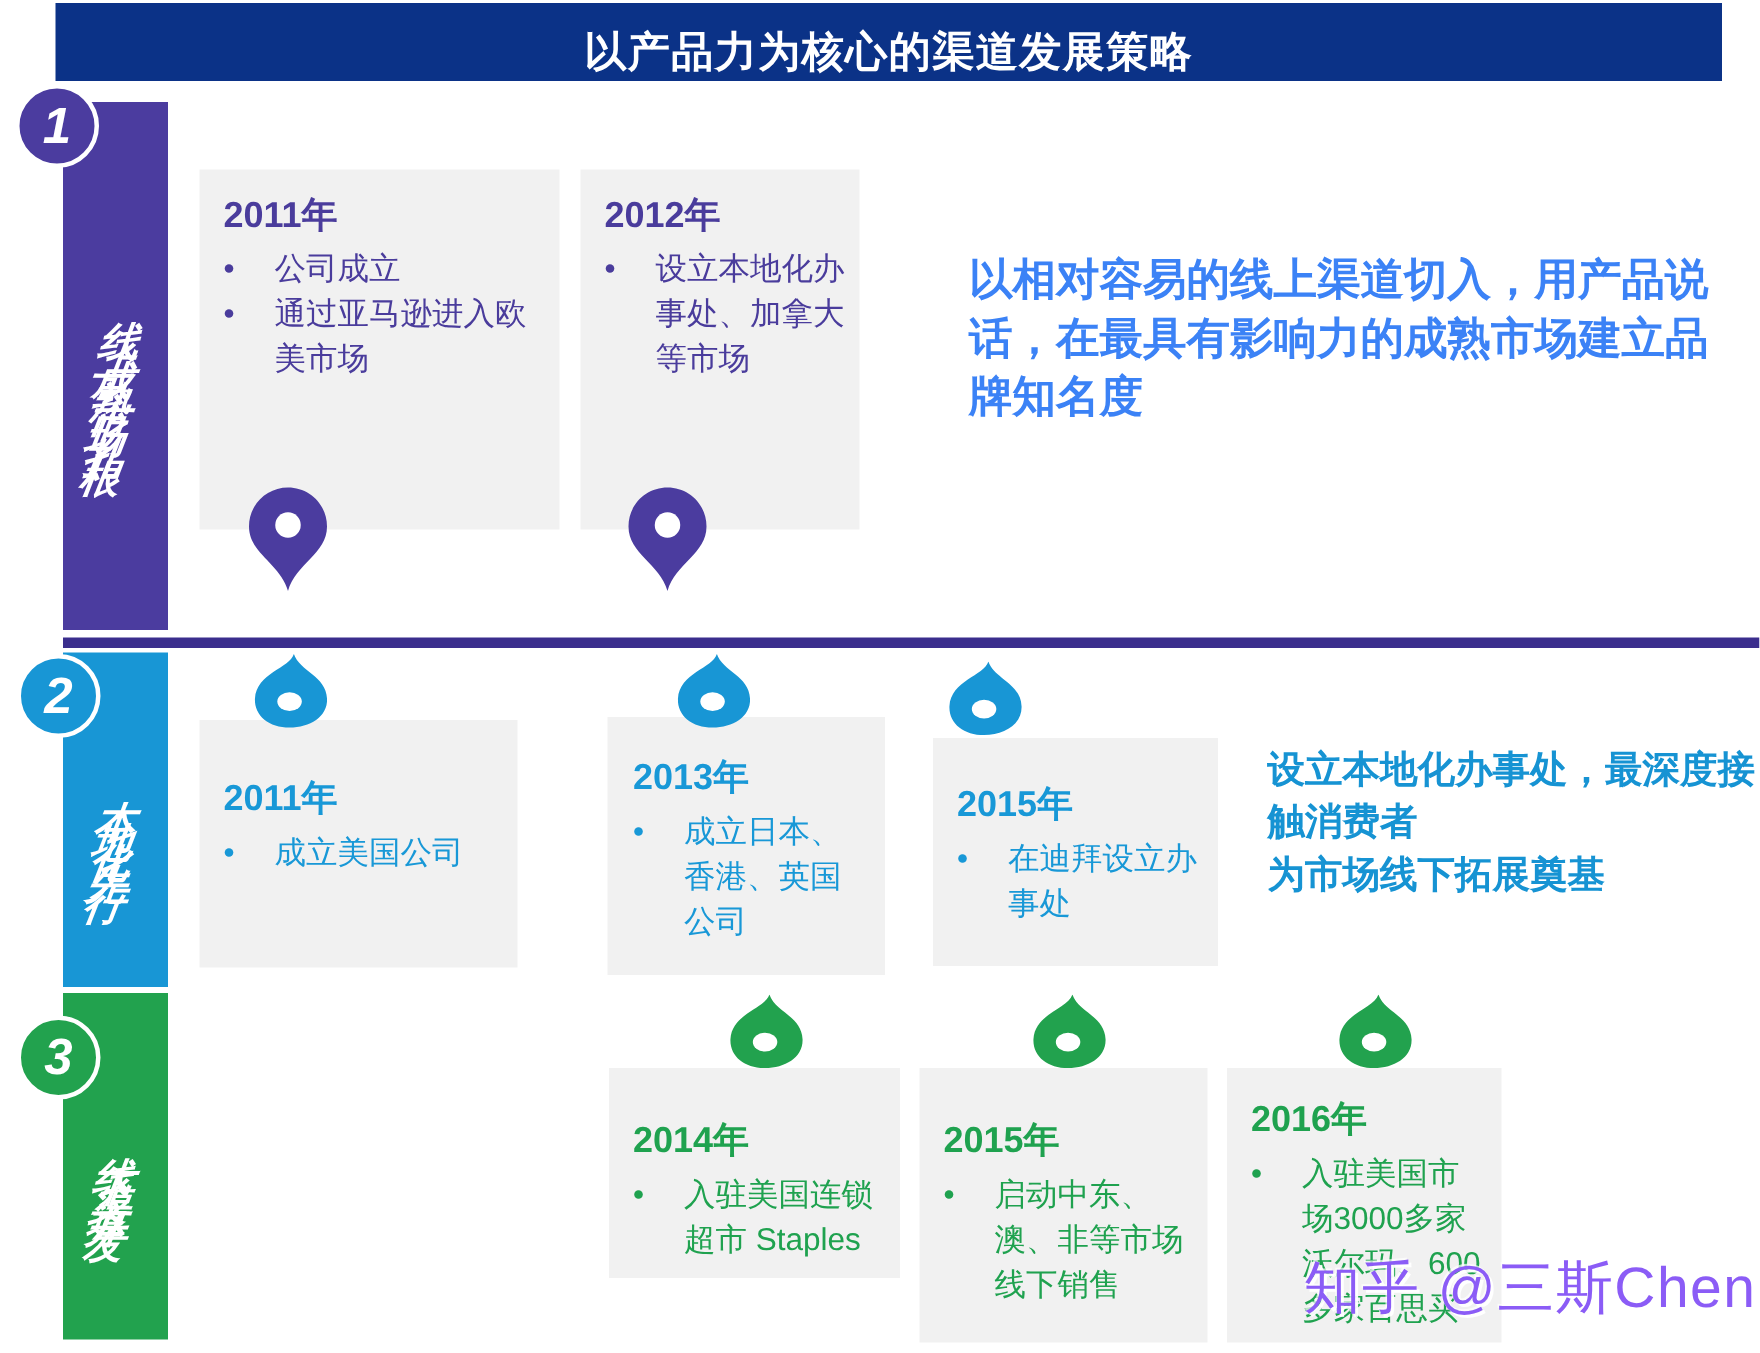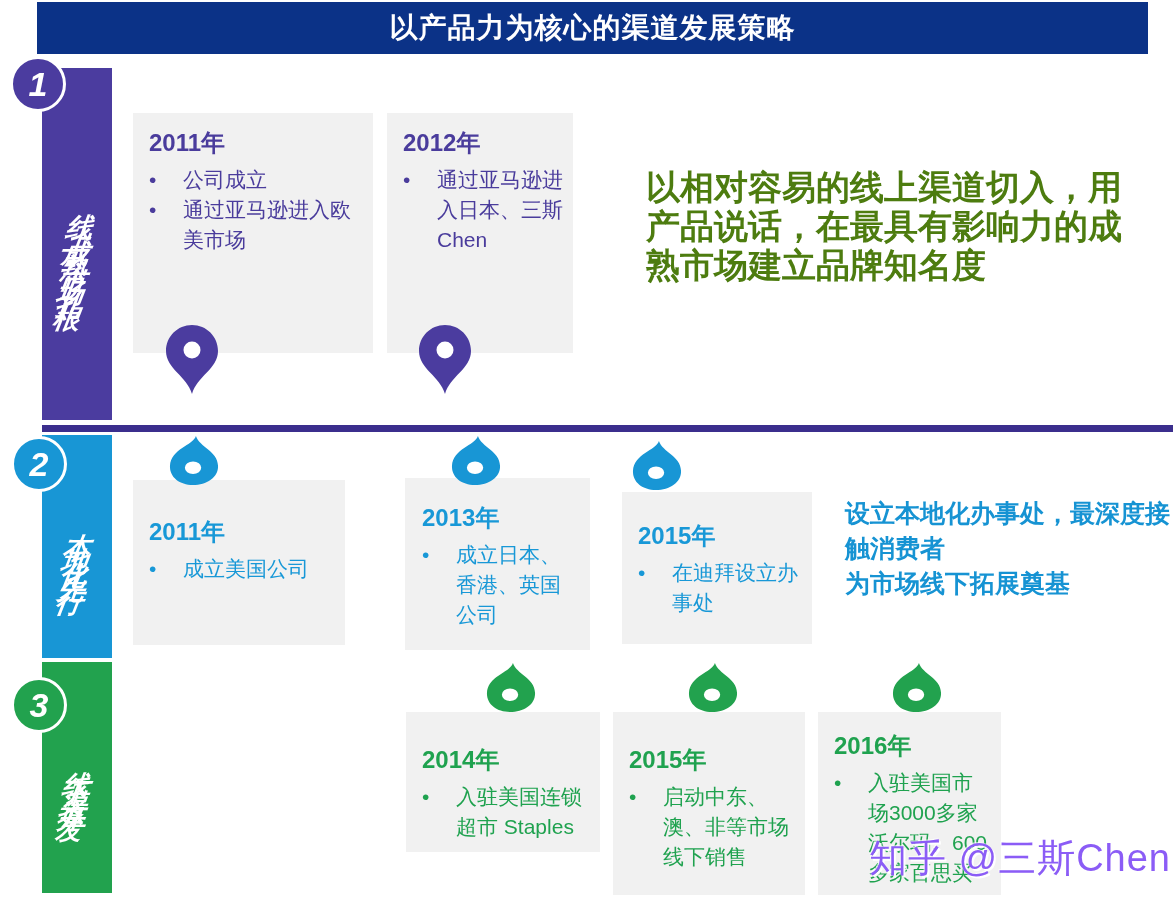--- a/index.html
+++ b/index.html
@@ -4,21 +4,21 @@
 <style>
   html,body{margin:0;padding:0;}
   body{
     width:1173px;height:902px;position:relative;background:#ffffff;
     font-family:"Liberation Sans","DejaVu Sans",sans-serif;overflow:hidden;
   }
   .abs{position:absolute;}
   
   .title-bar{
     left:37px;top:2px;width:1111px;height:52px;background:#0B3287;
-    display:flex;align-items:center;justify-content:center;
+    display:flex;align-items:flex-end;justify-content:center;
   }
   .title-bar span{color:#fff;font-size:28px;font-weight:bold;letter-spacing:1px;}
   
   .vbar{width:70px;display:flex;align-items:center;justify-content:center;}
   .vbar .vtext{
     writing-mode:vertical-rl;text-orientation:upright;color:#fff;font-weight:bold;
     font-style:italic;transform:skewX(-8deg);
   }
   .bar1{left:42px;top:68px;height:352px;background:#4B3C9F;}
   .bar1 .vtext{font-size:27px;letter-spacing:13px;}
@@ -40,21 +40,21 @@
   
   .box{background:#F1F1F1;box-sizing:border-box;padding:14px 10px 10px 16px;}
   .box .year{font-weight:bold;font-size:24px;margin-bottom:6px;}
   .box .li{display:flex;font-size:21px;line-height:30px;}
   .box .li .dot{width:34px;flex:0 0 34px;}
   .purple .year,.purple .li{color:#4A3C9C;}
   .blue .year,.blue .li{color:#1898D7;}
   .green .year,.green .li{color:#1FA24F;}
   
   .summary{font-weight:bold;white-space:pre-line;}
-  .sum1{left:646px;top:168px;width:500px;color:#4d7c0f;font-size:34px;line-height:39px;}
+  .sum1{left:646px;top:168px;width:500px;color:#3b82f6;font-size:29px;line-height:39px;}
   .sum2{left:845px;top:496px;width:330px;color:#1693D3;font-size:25px;line-height:35px;}
   
   .marker{z-index:4;}
   
   .watermark{
     right:2px;top:833px;font-size:38px;color:#8b5cf6;z-index:9;
     text-shadow:2px 2px 0 rgba(255,255,255,.95),-1px -1px 0 rgba(255,255,255,.7);
     letter-spacing:1px;
   }
 </style>
@@ -81,21 +81,21 @@
   <div class="li">
     <span class="dot">•</span>
     <span>通过亚马逊进入欧美市场</span>
   </div>
 </div>
 
 <div class="abs box purple" style="left:387px;top:113px;width:186px;height:240px;">
   <div class="year">2012年</div>
   <div class="li">
     <span class="dot">•</span>
-    <span>通过亚马逊进入日本、三斯Chen</span>
+    <span>设立本地化办事处、加拿大等市场</span>
   </div>
 </div>
 
 <svg class="abs marker" style="left:164px;top:324px;" width="56" height="70" viewBox="0 0 56 70">
   <path d="M28 70 C23 52 2 45 2 27 C2 12.5 13.6 1 28 1 C42.4 1 54 12.5 54 27 C54 45 33 52 28 70 Z" fill="#4B3C9F"></path>
   <circle cx="28" cy="26" r="8.5" fill="#ffffff"></circle>
 </svg>
 <svg class="abs marker" style="left:417px;top:324px;" width="56" height="70" viewBox="0 0 56 70">
   <path d="M28 70 C23 52 2 45 2 27 C2 12.5 13.6 1 28 1 C42.4 1 54 12.5 54 27 C54 45 33 52 28 70 Z" fill="#4B3C9F"></path>
   <circle cx="28" cy="26" r="8.5" fill="#ffffff"></circle>

